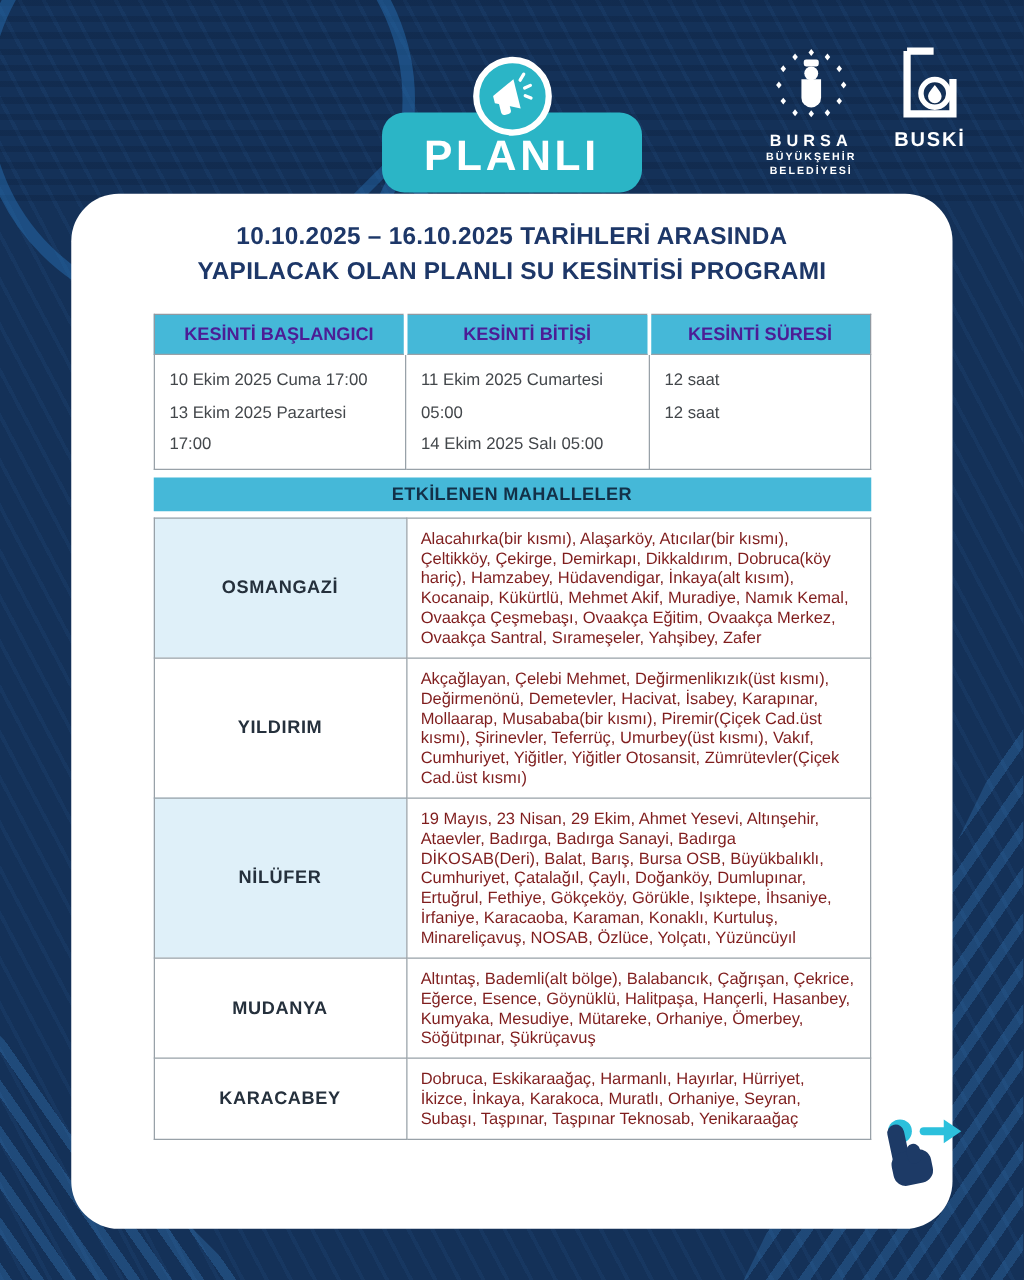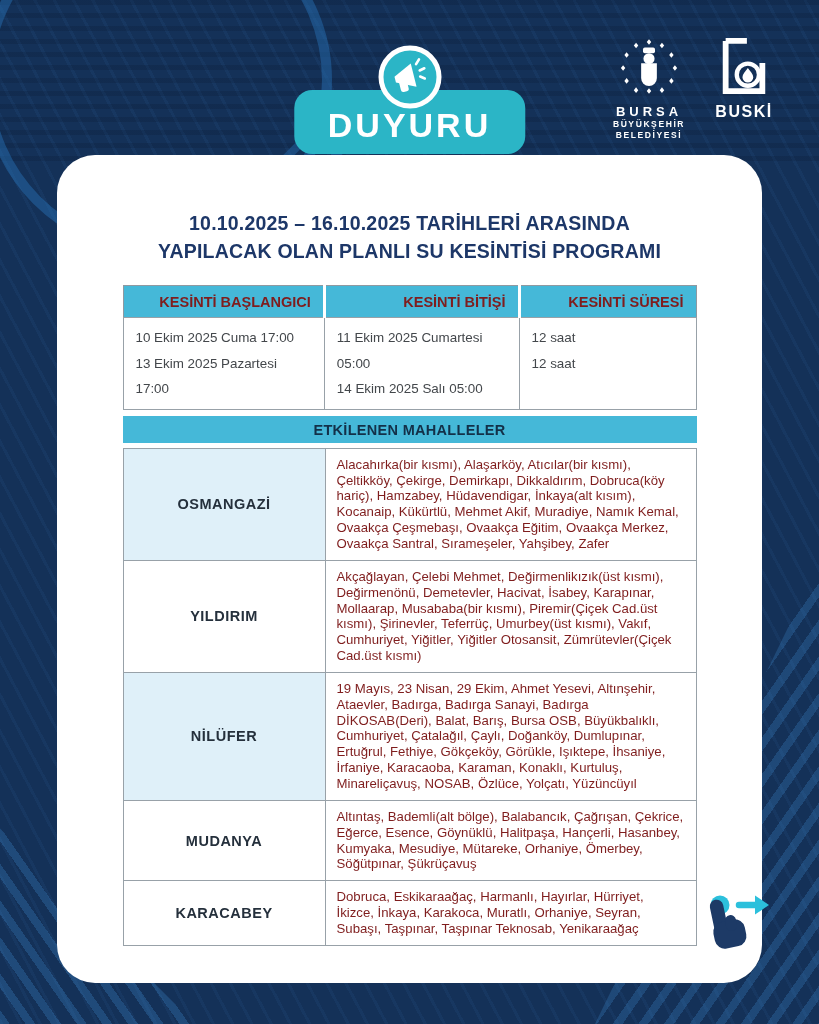--- a/index.html
+++ b/index.html
@@ -31,26 +31,26 @@
     padding:18px 34px 12px;line-height:1;}
   .logos{position:absolute;top:36px;right:42px;display:flex;gap:20px;align-items:flex-start;z-index:3;color:#fff;text-align:center;}
   .logo-bursa{width:84px;}
   .logo-bursa .l1{font-size:13px;font-weight:bold;letter-spacing:4px;margin-top:2px;}
   .logo-bursa .l2,.logo-bursa .l3{font-size:8.5px;font-weight:bold;letter-spacing:1.6px;line-height:1.25;}
   .logo-buski{width:66px;}
   .logo-buski .l1{font-size:16px;font-weight:bold;letter-spacing:1.5px;margin-top:3px;}
   
   .card{position:absolute;left:57px;top:155px;width:705px;height:828px;background:#fff;
     border-radius:38px;z-index:2;overflow:hidden;}
-  .content{width:574px;margin:0 auto;padding-top:55px;}
+  .content{width:574px;margin:0 auto;padding-top:21px;}
   .title{font-size:19.5px;font-weight:bold;color:#1d3768;text-align:center;line-height:1.42;letter-spacing:.2px;}
   
   table{border-collapse:collapse;width:100%;}
   .schedule{margin-top:20px;border:1.5px solid #8f99a1;}
-  .schedule th{background:#45b8d8;color:#7f1d1d;font-size:14.5px;text-align:right;
+  .schedule th{background:#45b8d8;color:#4c1d95;font-size:14.5px;text-align:center;
     padding:8px 12px 7px;border-left:3px solid #fff;}
   .schedule th:first-child{border-left:none;}
   .schedule td{font-size:13.4px;color:#43474b;padding:7px 12px;border:1px solid #98a1a8;vertical-align:top;}
   .schedule td div{line-height:1.9;}
   .col1{width:199px;}.col2{width:198px;}.col3{width:177px;}
   
   .affected-bar{margin-top:6px;background:#45b8d8;color:#133048;font-size:14.5px;font-weight:bold;
     text-align:center;padding:6px 0 5px;letter-spacing:.3px;}
   
   .districts{margin-top:5px;border:1.5px solid #8f99a1;}
@@ -83,21 +83,21 @@
         <g stroke="#ffffff" stroke-width="2.6" stroke-linecap="round">
           <line x1="42" y1="22" x2="46" y2="18"></line>
           <line x1="44" y1="29" x2="49" y2="28"></line>
           <line x1="43" y1="35" x2="47" y2="38"></line>
         </g>
       </g>
     </svg>
   </div>
 
   <div class="badge">
-    <span>DUYURU</span>
+    <span>PLANLI</span>
   </div>
 
   <div class="logos">
     <div class="logo-bursa">
       <span>
         <svg width="74" height="62" viewBox="0 0 80 66" fill="#ffffff">
           <path d="M68 31 l2.4 3 -2.4 3 -2.4 -3 Z"></path>
             <path d="M64.2 45 l2.4 3 -2.4 3 -2.4 -3 Z"></path>
           <path d="M54 55 l2.4 3 -2.4 3 -2.4 -3 Z"></path>
             <path d="M40 59 l2.4 3 -2.4 3 -2.4 -3 Z" transform="translate(0,-3)"></path>

